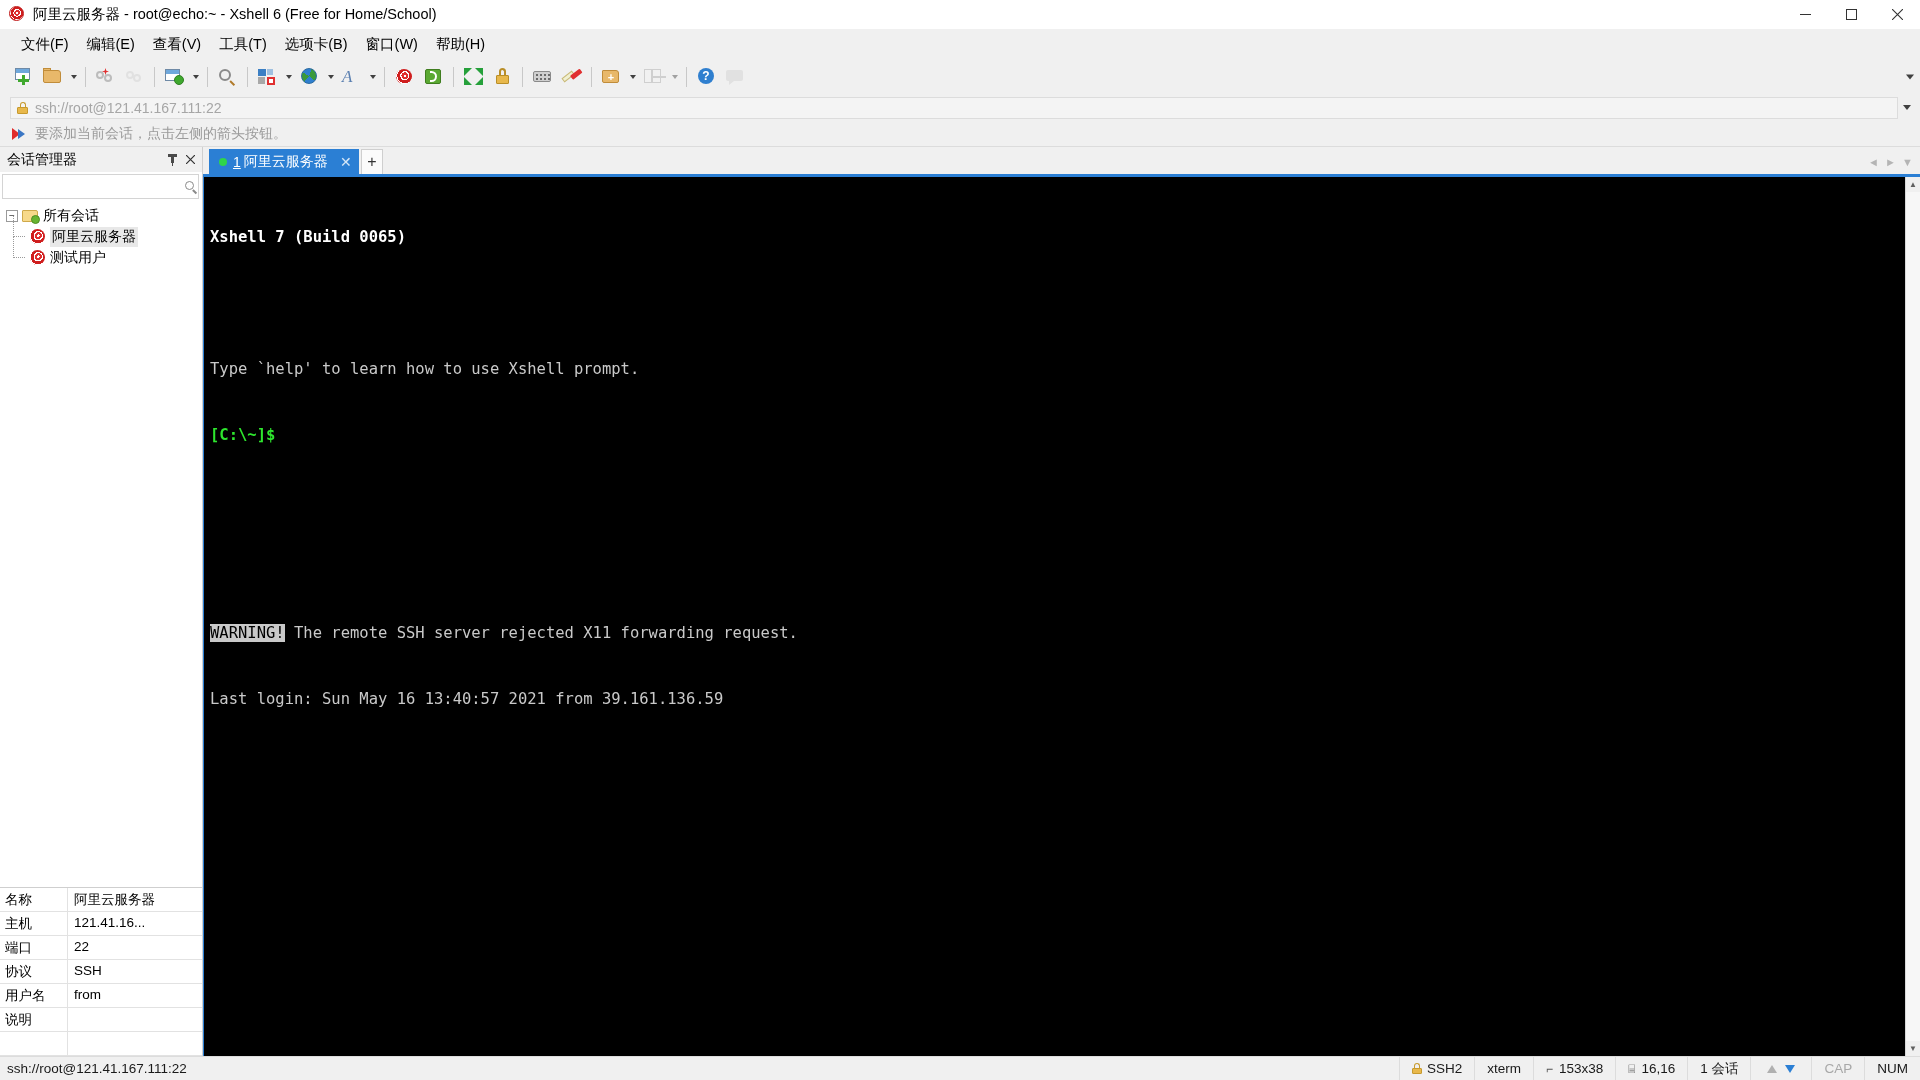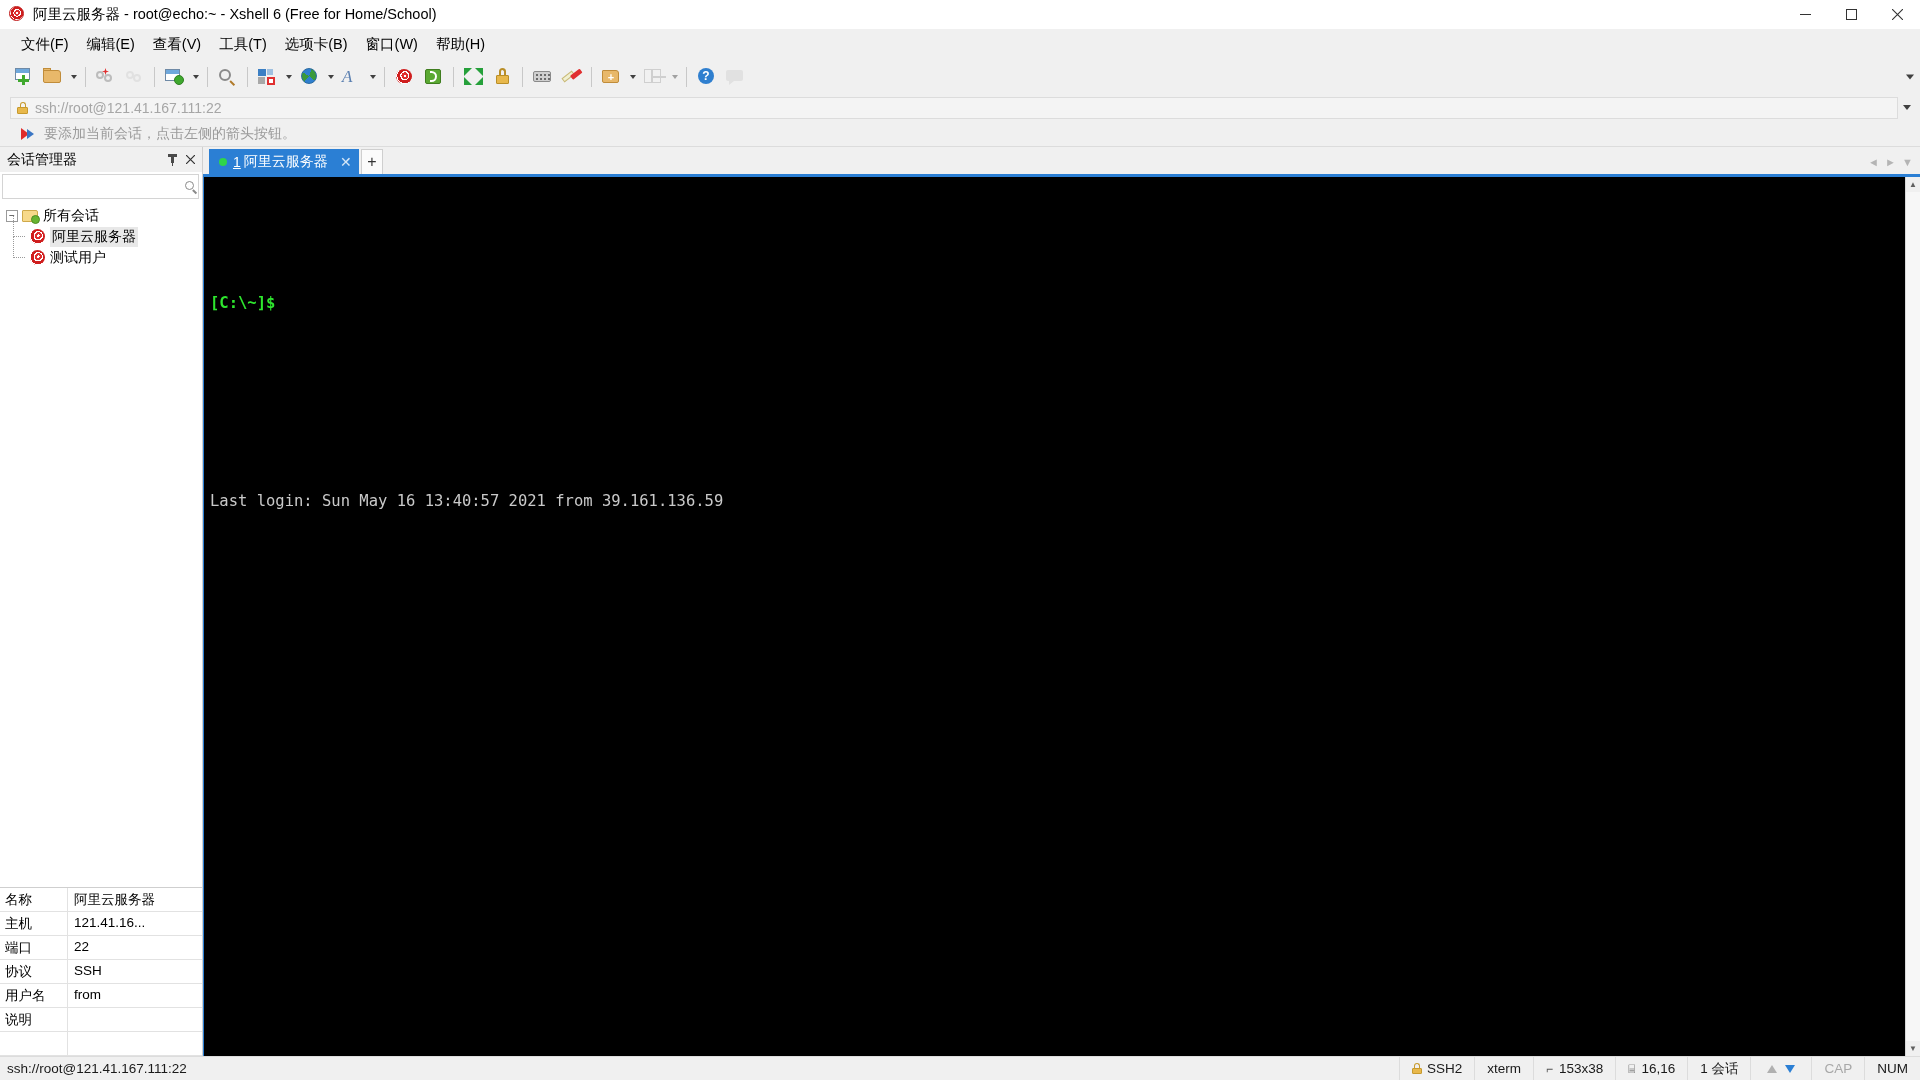--- a/index.html
+++ b/index.html
@@ -161,21 +161,21 @@
     border-right: 4px solid transparent;
     border-top: 5px solid #404040;
   }
 
   
   .notifybar {
     height: 26px;
     background: #f0f0f0;
     display: flex;
     align-items: center;
-    padding-left: 21px;
+    padding-left: 12px;
     flex: 0 0 auto;
     border-bottom: 1px solid #dcdcdc;
   }
   .notify-arrow {
     width: 16px; height: 12px;
     margin-right: 7px;
     position: relative;
     flex: 0 0 auto;
   }
   .notify-arrow .red {
@@ -1042,24 +1042,27 @@
       <div class="tabbar-right">
         <span class="tabnav">◄</span>
         <span class="tabnav">►</span>
         <span class="tabnav">▼</span>
       </div>
     </div>
     <div class="tab-strip-underline"></div>
 
     <div class="terminal-wrap">
       <div class="terminal">
+        <div class="term-line"><span class="bold-white">Xshell 7 (Build 0065)</span></div>
         <div class="term-line"><span></span></div>
+        <div class="term-line"><span>Type `help' to learn how to use Xshell prompt.</span></div>
         <div class="term-line"><span class="green-bold">[C:\~]$</span></div>
         <div class="term-line"><span></span></div>
         <div class="term-line"><span></span></div>
+        <div class="term-line"><span class="inverse">WARNING!</span><span> The remote SSH server rejected X11 forwarding request.</span></div>
         <div class="term-line"><span>Last login: Sun May 16 13:40:57 2021 from 39.161.136.59</span></div>
         <div class="term-line"><span></span></div>
         
         
         
       </div>
       <div class="term-scrollbar">
         <div class="sb-btn">▲</div>
         <div class="sb-track"></div>
         <div class="sb-btn">▼</div>

